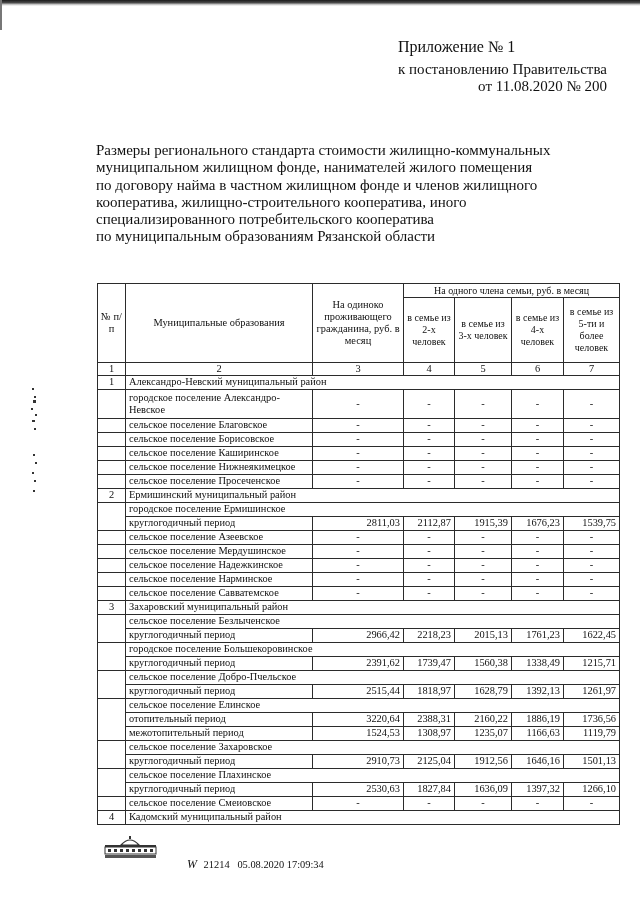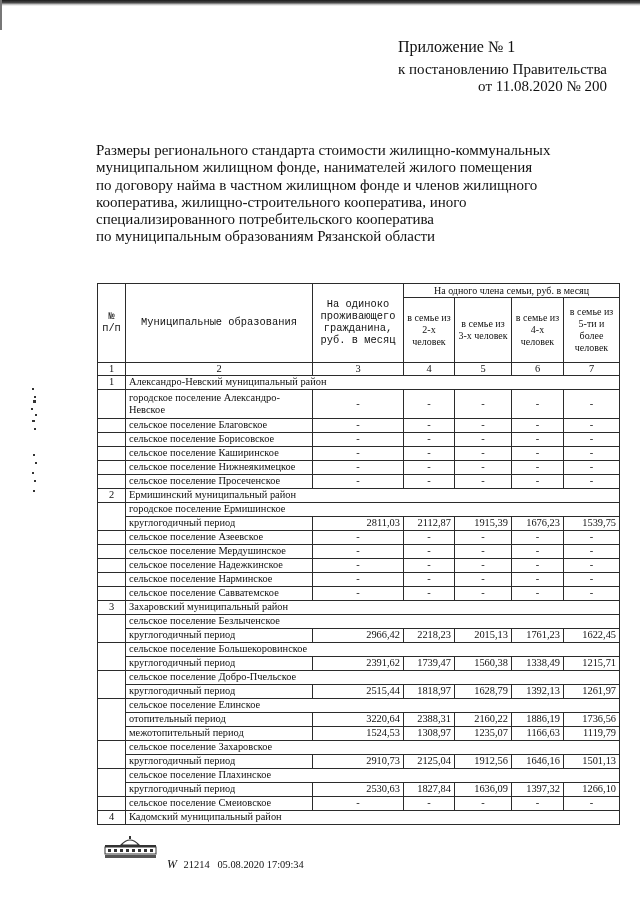--- a/index.html
+++ b/index.html
@@ -80,21 +80,21 @@
       overflow: hidden;
       white-space: nowrap;
     }
     table.rates thead th {
       text-align: center;
       white-space: normal;
       font-size: 10px;
       line-height: 11.8px;
       padding: 0 2px;
     }
-    table.rates .th-main { font-size: 10.4px; font-family: Liberation Mono, monospace; }
+    table.rates .th-main { font-size: 10.4px; }
     table.rates .th-group { height: 13px; font-size: 10px; }
     table.rates .colnum td { text-align: center; height: 11px; }
     table.rates td.num { text-align: center; }
     table.rates td.val { text-align: right; padding-right: 3px; }
     table.rates td.dash { text-align: center; }
     table.rates tr.r14 td { height: 13px; }
     table.rates tr.r2l td { height: 28px; }
     table.rates td.wrap { white-space: normal; line-height: 12px; margin-top: 32px; }
 
     
@@ -105,21 +105,21 @@
       width: 320px;
       height: 40px;
     }
     .emblem {
       position: absolute;
       left: 0; top: 0;
       width: 55px; height: 24px;
     }
     .stamp-text {
       position: absolute;
-      left: 64px;
+      left: 84px;
       top: 22px;
       font-size: 10.4px;
       white-space: nowrap;
     }
     .stamp-text .mark {
       font-style: italic;
       font-size: 12px;
       margin-right: 4px;
     }
   </style>
@@ -327,21 +327,21 @@
       <td>круглогодичный период</td>
       <td class="val">2966,42</td>
       <td class="val">2218,23</td>
       <td class="val">2015,13</td>
       <td class="val">1761,23</td>
       <td class="val">1622,45</td>
     </tr>
 
     <tr class="r14">
       <td rowspan="2"></td>
-      <td colspan="6">сельское поселение Большекоровинское</td>
+      <td colspan="6">городское поселение Большекоровинское</td>
     </tr>
     <tr class="r14">
       <td>круглогодичный период</td>
       <td class="val">2391,62</td>
       <td class="val">1739,47</td>
       <td class="val">1560,38</td>
       <td class="val">1338,49</td>
       <td class="val">1215,71</td>
     </tr>
 

